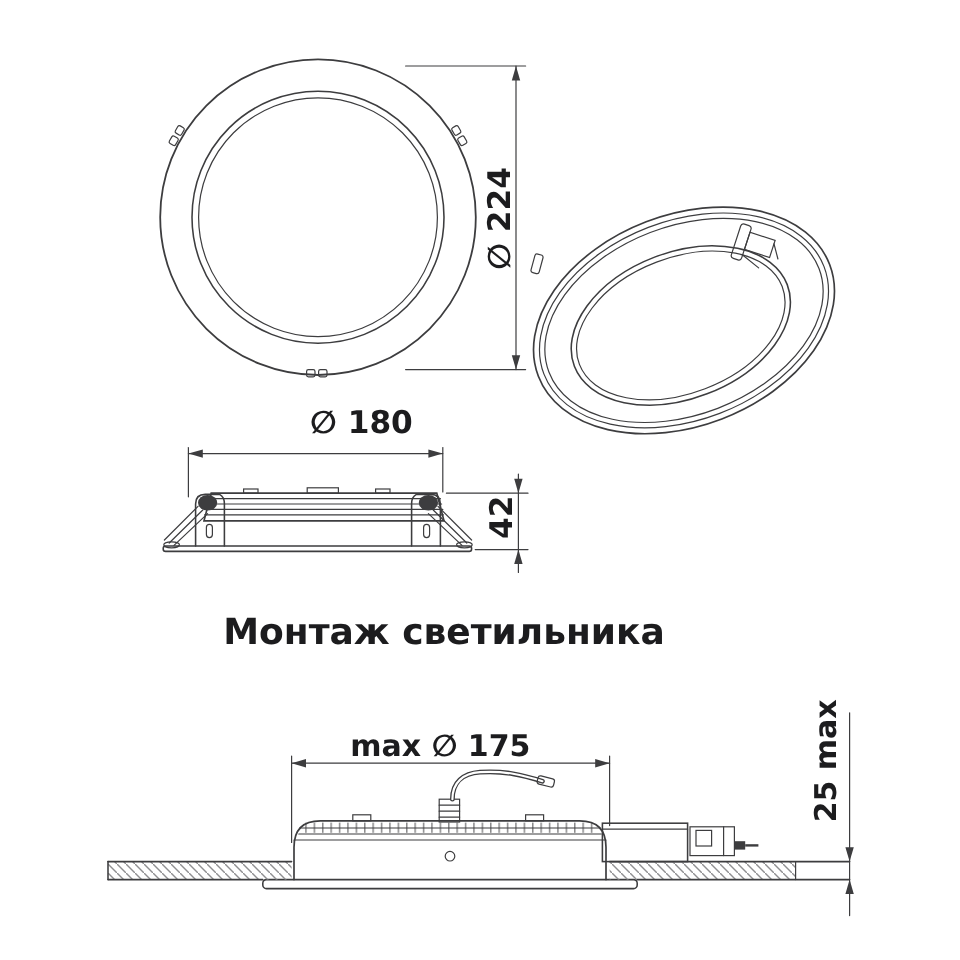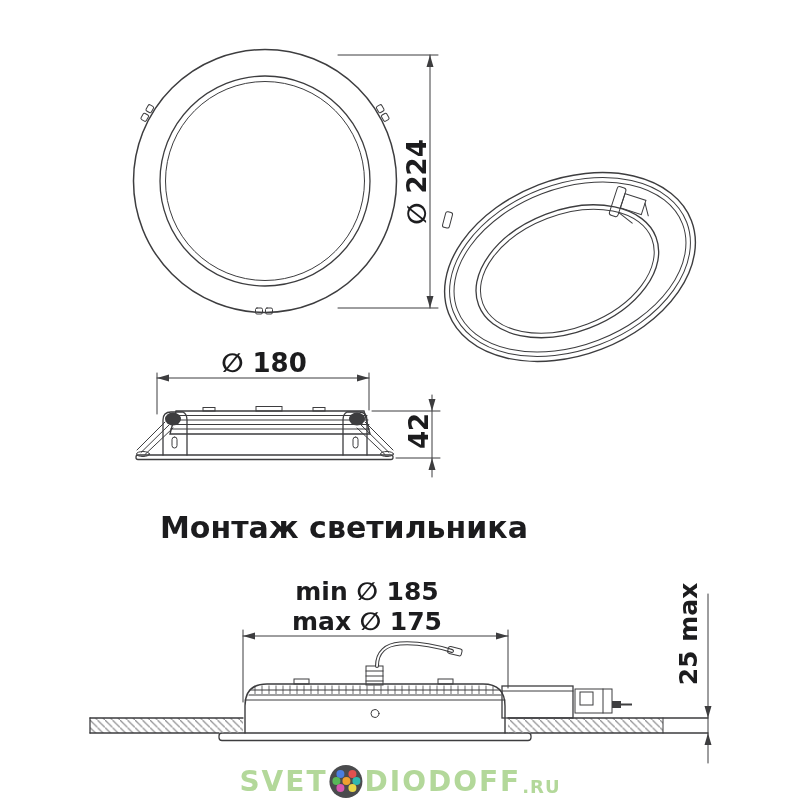--- a/index.html
+++ b/index.html
@@ -20,21 +20,21 @@
   .fd{fill:var(--line);stroke:none;}
   .chl{stroke:var(--hatch);stroke-width:1.2;}
   .fhl{stroke:var(--line);stroke-width:0.8;}
   .rbl{stroke:var(--line);stroke-width:0.9;opacity:.85;}
   .lbl{
     position:absolute;color:#1c1c1e;text-align:center;
     font-weight:bold;font-size:26px;white-space:nowrap;
   }
   .rot{transform:rotate(-90deg);transform-origin:center center;}
   .heading{
-    position:absolute;color:#1c1c1e;
+    position:absolute;color:#1c1c1e;text-align:center;
     font-weight:600;font-size:30px;white-space:nowrap;
   }
   .watermark{
     position:absolute;top:761px;left:50%;transform:translateX(-50%);
     display:flex;align-items:center;gap:1px;height:40px;
   }
   .wm-text{
     color:var(--wm);font-weight:bold;font-size:28px;letter-spacing:2px;
     line-height:33px;
   }
@@ -221,40 +221,25 @@
       <g>
         <line x1="708" y1="594" x2="708" y2="763" class="ln2"></line>
         <polygon points="708,718 704.5,706 711.5,706" class="fd"></polygon>
         <polygon points="708,733 704.5,745 711.5,745" class="fd"></polygon>
       </g>
     </g>
   </svg>
 
   <div class="lbl rot" style="left:367px;top:168px;width:100px;height:28px;line-height:28px;">∅ 224</div>
 
-  <div class="lbl" style="left:184px;top:350px;width:160px;height:26px;line-height:26px;">∅ 180</div>
+  <div class="lbl" style="left:184px;top:340px;width:160px;height:26px;line-height:26px;text-align:right;">∅ 180</div>
 
   <div class="lbl rot" style="left:389px;top:417px;width:60px;height:28px;line-height:28px;">42</div>
 
   <div class="heading" style="left:160px;top:510px;width:420px;">Монтаж светильника</div>
 
-  <div class="lbl" style="left:247px;top:579px;width:240px;height:26px;line-height:26px;font-size:25px;">min ∅ 185</div>
 
   <div class="lbl" style="left:247px;top:609px;width:240px;height:26px;line-height:26px;font-size:25px;">max ∅ 175</div>
 
   <div class="lbl rot" style="left:634px;top:621px;width:110px;height:26px;line-height:26px;font-size:25px;">25 max</div>
 
-  <div class="watermark">
-    <span class="wm-text">SVET</span>
-    <span class="wm-logo" id="wm-logo">
-        <span class="wm-dot" style="left: 6.5px; top: 5.5px; background: rgb(74, 126, 224);"></span>
-        <span class="wm-dot" style="left: 18.5px; top: 5.5px; background: rgb(224, 80, 80);"></span>
-        <span class="wm-dot" style="left: 2.5px; top: 12.5px; background: rgb(88, 184, 88);"></span>
-        <span class="wm-dot" style="left: 12.5px; top: 12.5px; background: rgb(240, 160, 48);"></span>
-        <span class="wm-dot" style="left: 22.5px; top: 12.5px; background: rgb(48, 184, 176);"></span>
-        <span class="wm-dot" style="left: 6.5px; top: 19.5px; background: rgb(216, 88, 176);"></span>
-        <span class="wm-dot" style="left: 18.5px; top: 19.5px; background: rgb(232, 216, 74);"></span>
-      </span>
-    <span class="wm-text">DIODOFF</span>
-    <span class="wm-suffix">.RU</span>
-  </div>
 
 </div>
 
 </body></html>

